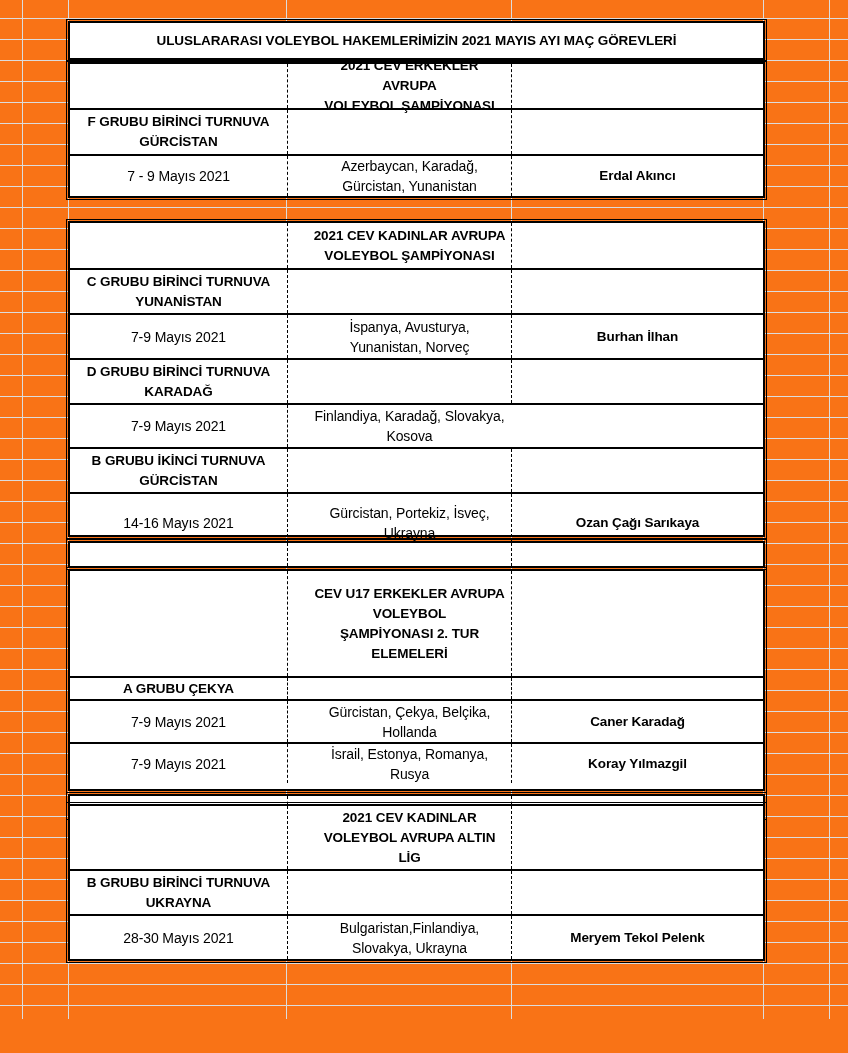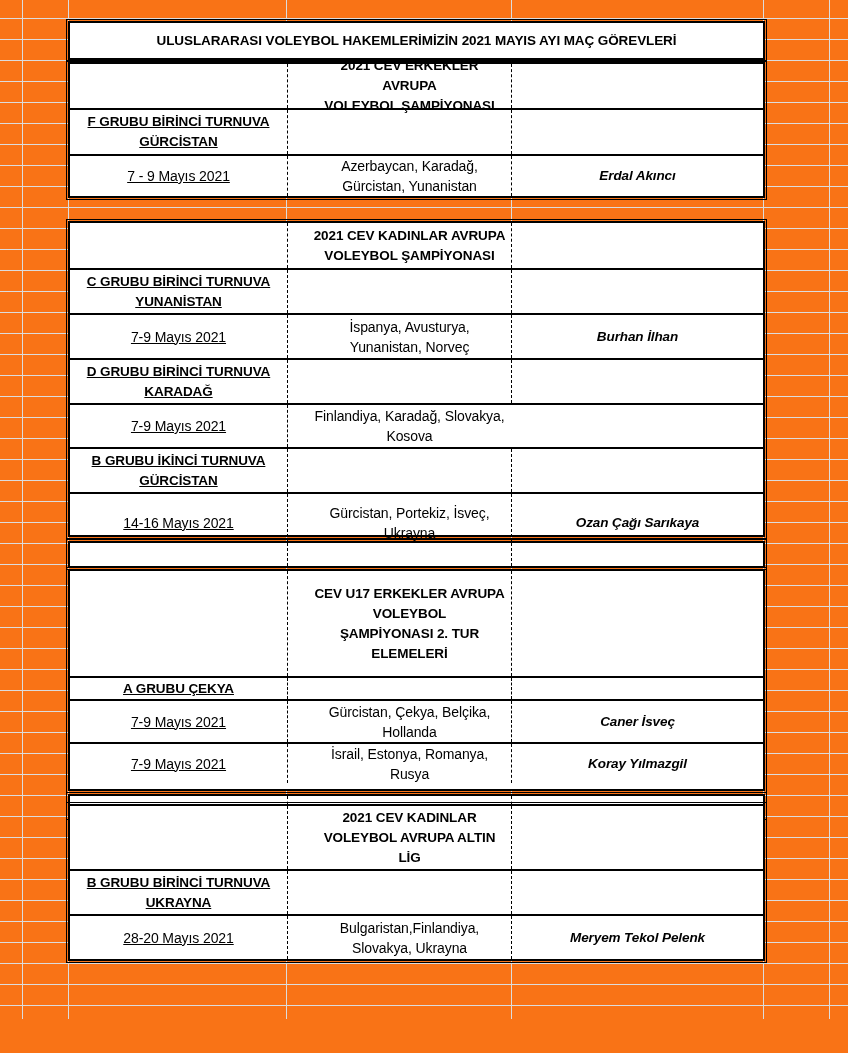--- a/index.html
+++ b/index.html
@@ -20,23 +20,23 @@
     border:2px solid #000; outline:1px solid #000; outline-offset:1px;
     box-sizing:border-box;
   }
   .row { display:flex; border-top:2px solid #000; box-sizing:border-box; }
   .row.first { border-top:none; }
   .cell {
     box-sizing:border-box; display:flex; align-items:center; justify-content:center;
     text-align:center; white-space:pre-line; padding:1px 4px;
     font-size:13.5px; line-height:20px; letter-spacing:-0.1px;
   }
-  .c1 { width:217px;text-decoration:underline; }
+  .c1 { width:217px; }
   .c2 { width:224px; border-left:1px dashed #000;padding-left:24px; }
-  .c3 { flex:1; border-left:1px dashed #000;font-style:italic; }
+  .c3 { flex:1; border-left:1px dashed #000; }
   .cfull { width:100%; }
   .b { font-weight:bold; }
   .data { font-size:14px; font-weight:normal; }
 </style>
 </head>
 <body>
 
 <div class="canvas">
 
   <div class="hgrid"></div>
@@ -137,21 +137,21 @@
     </div>
     <div class="row" style="height:23px">
       <div class="cell c1 b">A GRUBU ÇEKYA</div>
       <div class="cell c2"></div>
       <div class="cell c3"></div>
     </div>
     <div class="row" style="height:43px">
       <div class="cell c1 data">7-9 Mayıs 2021</div>
       <div class="cell c2 data">Gürcistan, Çekya, Belçika,
 Hollanda</div>
-      <div class="cell c3 b">Caner İsveç</div>
+      <div class="cell c3 b">Caner Karadağ</div>
     </div>
     <div class="row" style="height:41px">
       <div class="cell c1 data">7-9 Mayıs 2021</div>
       <div class="cell c2 data">İsrail, Estonya, Romanya,
 Rusya</div>
       <div class="cell c3 b">Koray Yılmazgil</div>
     </div>
   </div>
 
   <div class="tbl" style="top:794px;height:24px">
@@ -169,20 +169,20 @@
 VOLEYBOL  AVRUPA ALTIN LİG</div>
       <div class="cell c3"></div>
     </div>
     <div class="row" style="height:45px">
       <div class="cell c1 b">B GRUBU BİRİNCİ TURNUVA
 UKRAYNA</div>
       <div class="cell c2"></div>
       <div class="cell c3"></div>
     </div>
     <div class="row" style="height:45px">
-      <div class="cell c1 data">28-20 Mayıs 2021</div>
+      <div class="cell c1 data">28-30 Mayıs 2021</div>
       <div class="cell c2 data">Bulgaristan,Finlandiya,
 Slovakya, Ukrayna</div>
       <div class="cell c3 b">Meryem Tekol Pelenk</div>
     </div>
   </div>
 
 </div>
 
 </body></html>

